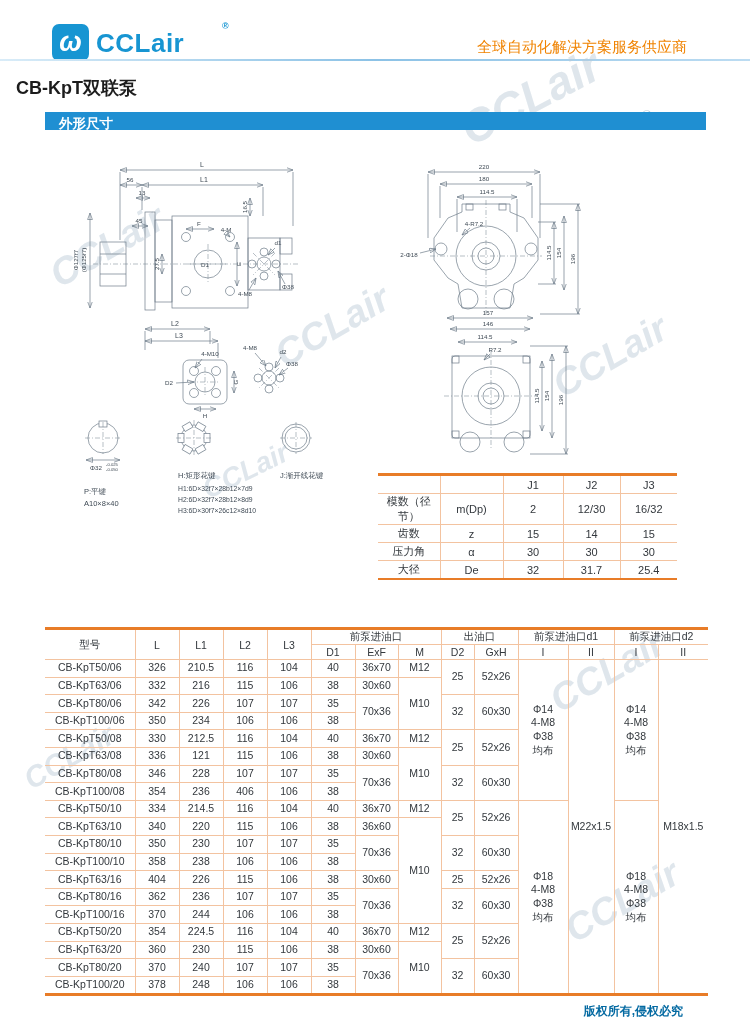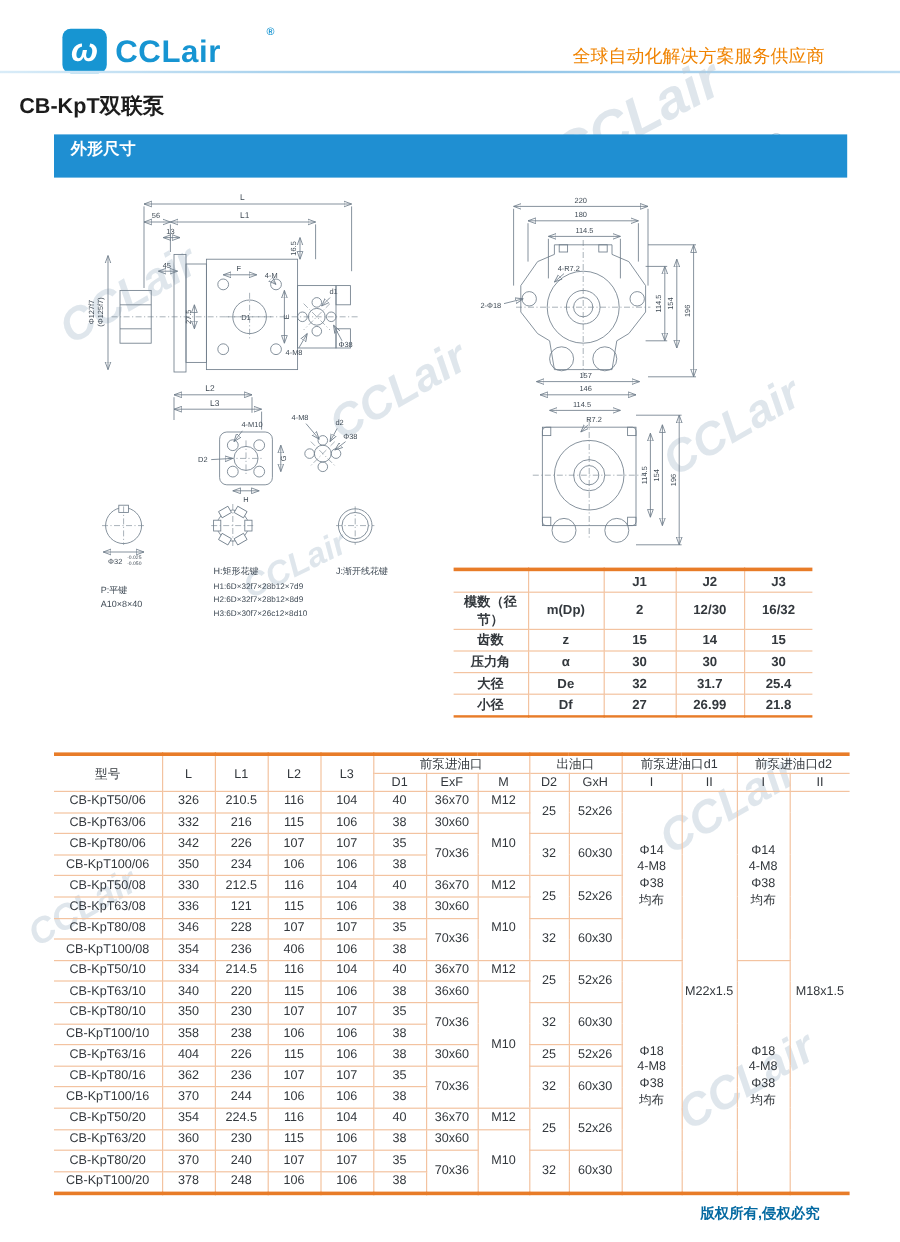--- a/index.html
+++ b/index.html
@@ -7,40 +7,40 @@
   .page{position:relative;width:750px;height:1035px;background:#fff;overflow:hidden;}
 
   
   .logo-icon{position:absolute;left:52px;top:24px;width:37px;height:37px;background:#1795d2;border-radius:7px;color:#fff;font-size:27px;font-weight:bold;font-style:italic;text-align:center;line-height:36px;}
   .logo-text{position:absolute;left:96px;top:28px;font-size:26px;font-weight:bold;color:#1795d2;letter-spacing:0.5px;}
   .logo-reg{position:absolute;left:222px;top:21px;font-size:9px;color:#1795d2;font-weight:bold;}
   .slogan{position:absolute;right:63px;top:38px;font-size:15px;font-weight:normal;color:#f08300;}
   .divider{position:absolute;left:0;top:59px;width:750px;height:2px;background:linear-gradient(to right,#d9ecf8,#8cc2e6,#bcdcf2);}
 
   .page-title{position:absolute;left:0;top:76px;width:750px;text-align:left;font-size:18px;font-weight:bold;color:#1c1c1c;padding-left:16px;}
-  .section-banner{position:absolute;left:45px;top:112px;width:661px;height:36px;background:#1f8fd2;color:#fff;font-size:13.5px;font-weight:bold;line-height:23px;padding-left:14px;box-sizing:border-box;}
+  .section-banner{position:absolute;left:45px;top:112px;width:661px;height:18px;background:#1f8fd2;color:#fff;font-size:13.5px;font-weight:bold;line-height:23px;padding-left:14px;box-sizing:border-box;}
 
   
   .wm{position:absolute;color:#b9c9d6;opacity:0.45;font-weight:bold;font-style:italic;white-space:nowrap;pointer-events:none;}
   .reg-wm{position:absolute;color:#aebfcc;opacity:0.8;font-size:13px;}
 
   
   .drawing{position:absolute;left:38px;top:138px;}
   .drawing line,.drawing path,.drawing rect,.drawing circle,.drawing polygon{stroke:#6f7d8a;stroke-width:0.7;fill:none;}
   .drawing rect.tooth{fill:#fff;}
   .drawing .cl{stroke-dasharray:5 2 1 2;stroke-width:0.5;}
   .drawing text{fill:#3f4a55;font-size:7px;stroke:none;font-family:"Liberation Sans",sans-serif;text-anchor:middle;}
   .drawing text.s{font-size:6.2px;}
   .drawing text.lbl{font-size:7.5px;text-anchor:start;}
   .drawing text.spec{font-size:6.8px;text-anchor:start;}
   .drawing text.tol{font-size:4.2px;text-anchor:start;}
 
   
   .geartbl{position:absolute;left:378px;top:473px;width:299px;border-collapse:collapse;table-layout:fixed;font-size:11px;color:#33383d;border-top:3px solid #e87c28;border-bottom:2px solid #e87c28;}
-  .geartbl th,.geartbl td{border:1px solid #f3c3a0;text-align:center;font-weight:bold;padding:0;height:17px;}
+  .geartbl th,.geartbl td{border:1px solid #f3c3a0;text-align:center;font-weight:normal;padding:0;height:17px;}
   .geartbl tr>*:first-child{border-left:none;}
   .geartbl tr>*:last-child{border-right:none;}
 
   
   .maintbl{position:absolute;left:45px;top:627px;width:663px;border-collapse:collapse;table-layout:fixed;font-size:10.5px;color:#33383d;border-top:3px solid #e87c28;border-bottom:3px solid #e87c28;}
   .maintbl th{border:1px solid #f3c3a0;font-weight:normal;font-size:10.5px;padding:0;height:14px;}
   .maintbl td{border:1px solid #f3c3a0;text-align:center;padding:0;height:16.6px;white-space:pre-line;line-height:1.3;}
   .maintbl tr>*:first-child{border-left:none;}
   .maintbl tr>*:last-child{border-right:none;}
 
@@ -338,27 +338,20 @@
           <td>30</td>
           <td>30</td>
         </tr>
         <tr>
           <td>大径</td>
           <td>De</td>
           <td>32</td>
           <td>31.7</td>
           <td>25.4</td>
         </tr>
-        <tr>
-          <td>小径</td>
-          <td>Df</td>
-          <td>27</td>
-          <td>26.99</td>
-          <td>21.8</td>
-        </tr>
       </tbody>
     </table>
 
   <table class="maintbl">
     <colgroup>
       <col style="width:90px">
         <col style="width:44px">
         <col style="width:44px">
         <col style="width:44px">
         <col style="width:44px">

